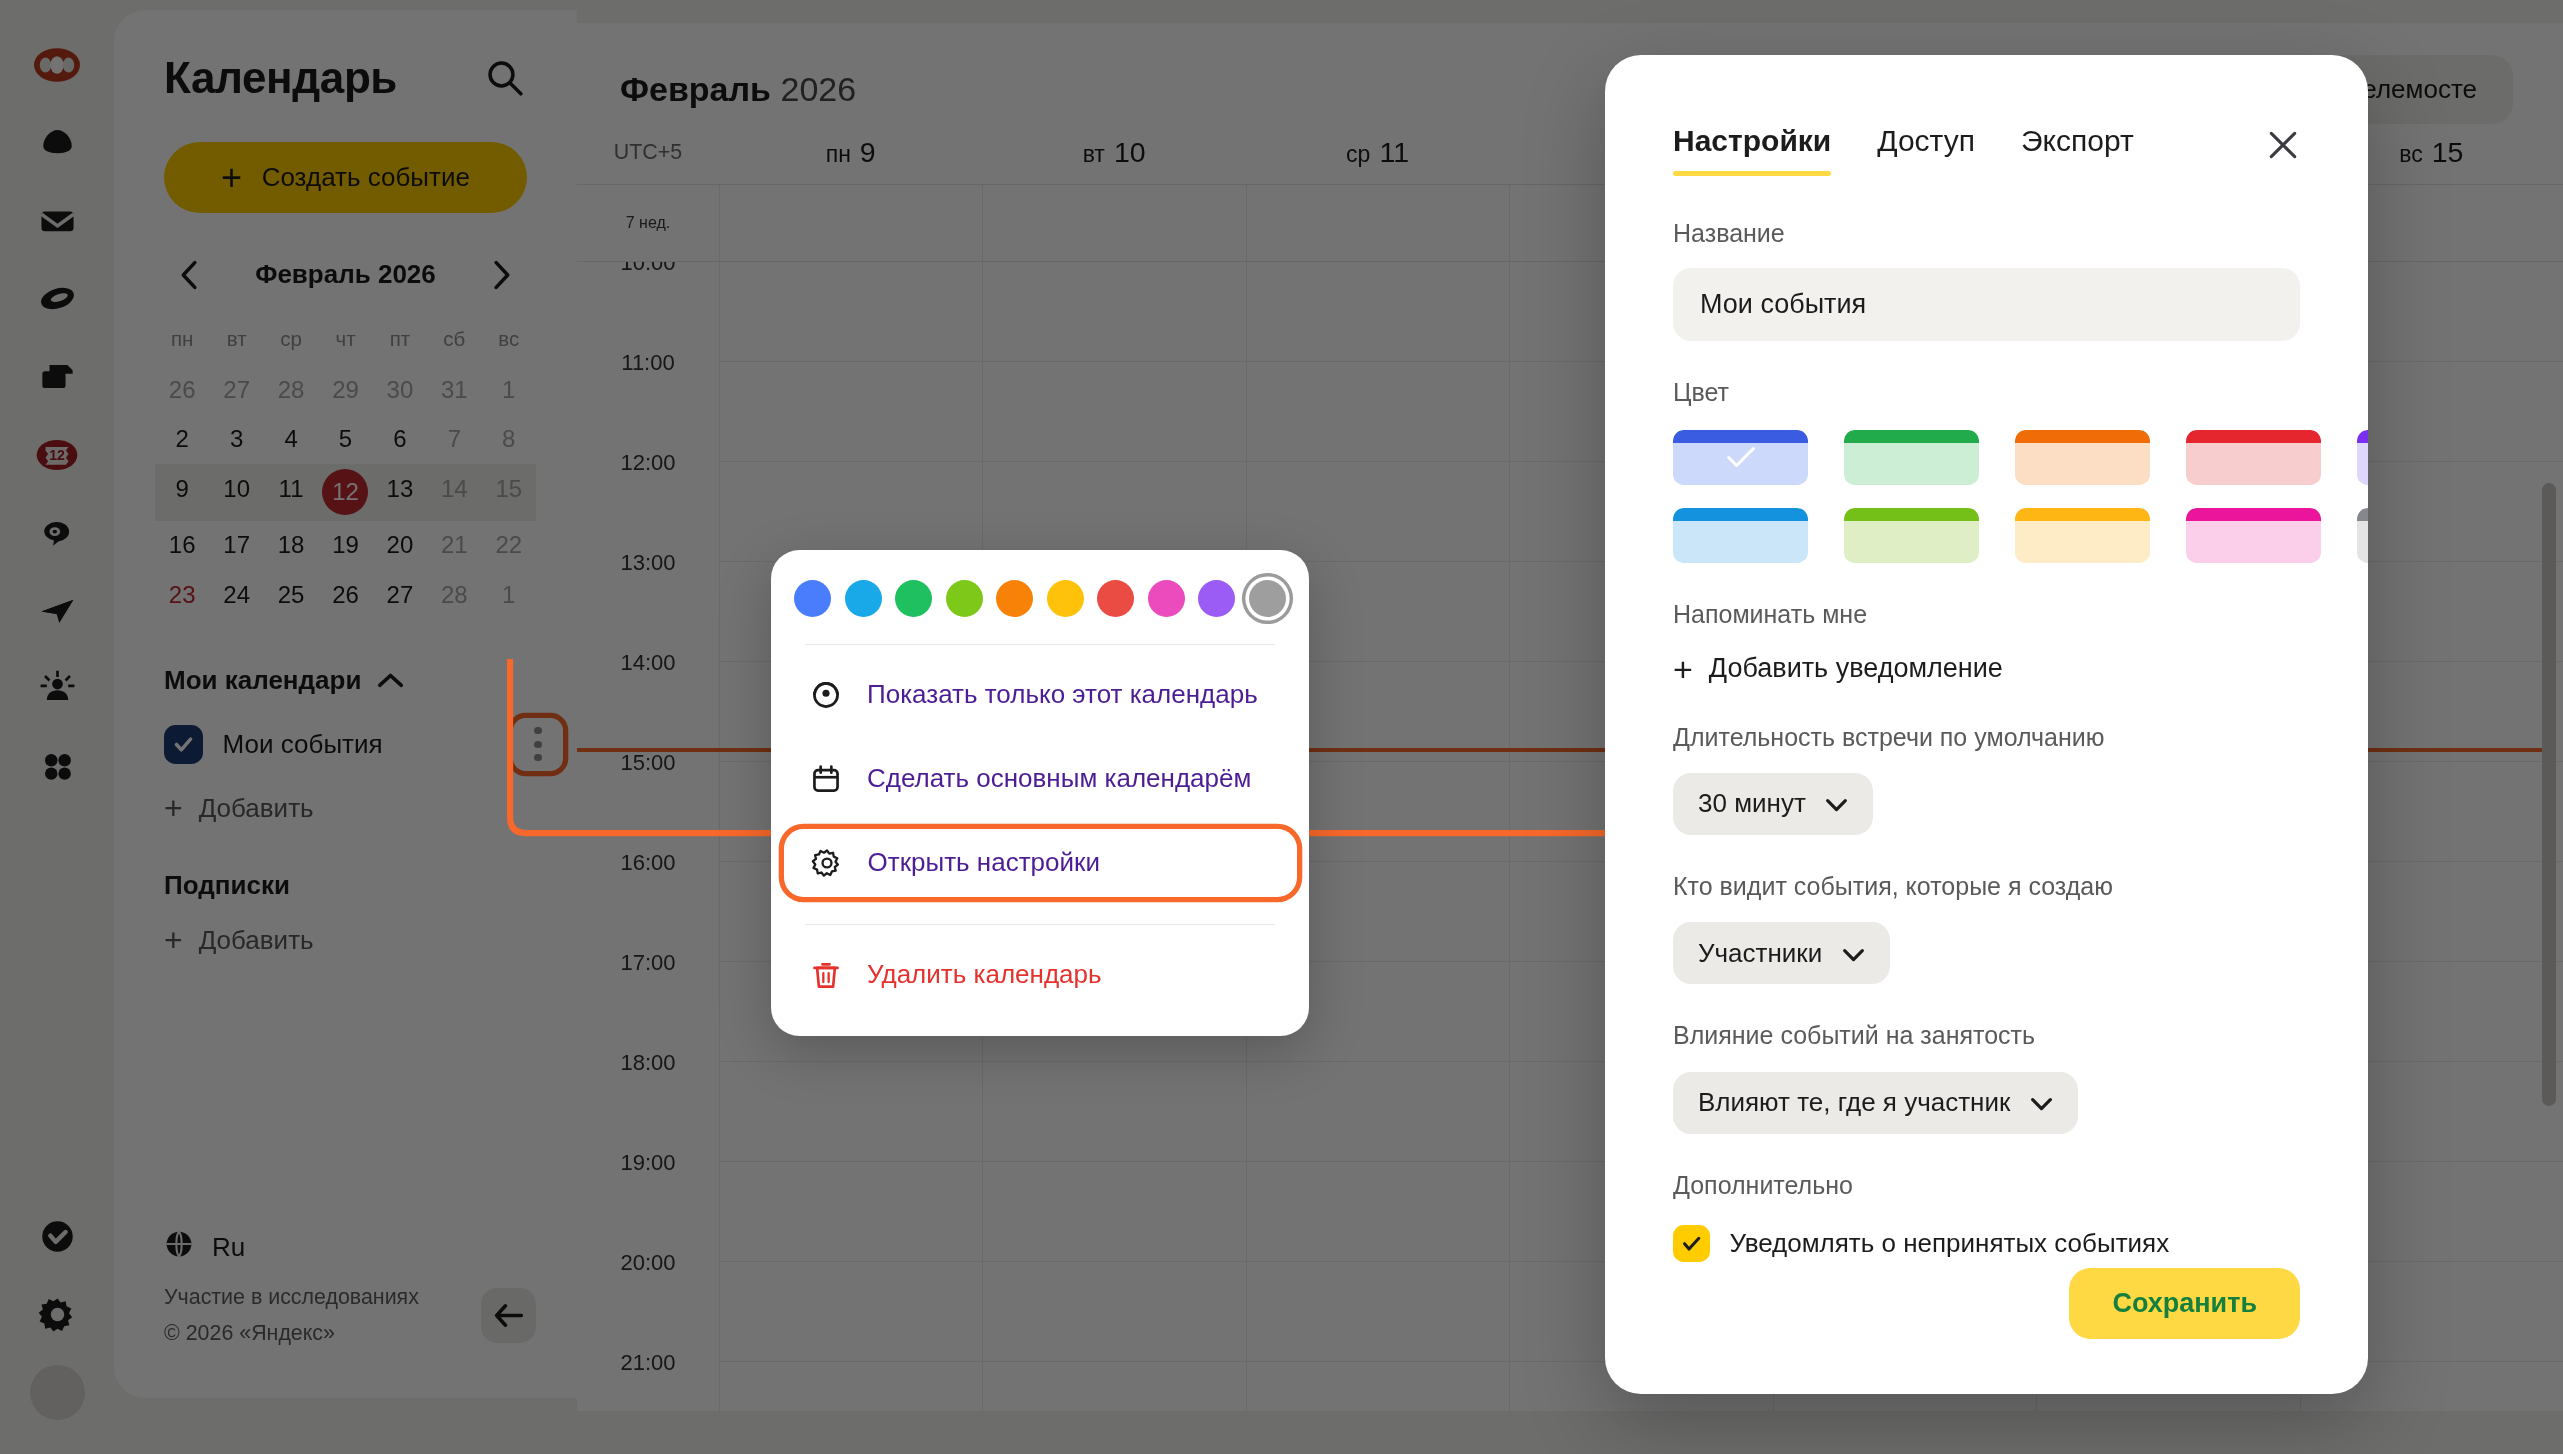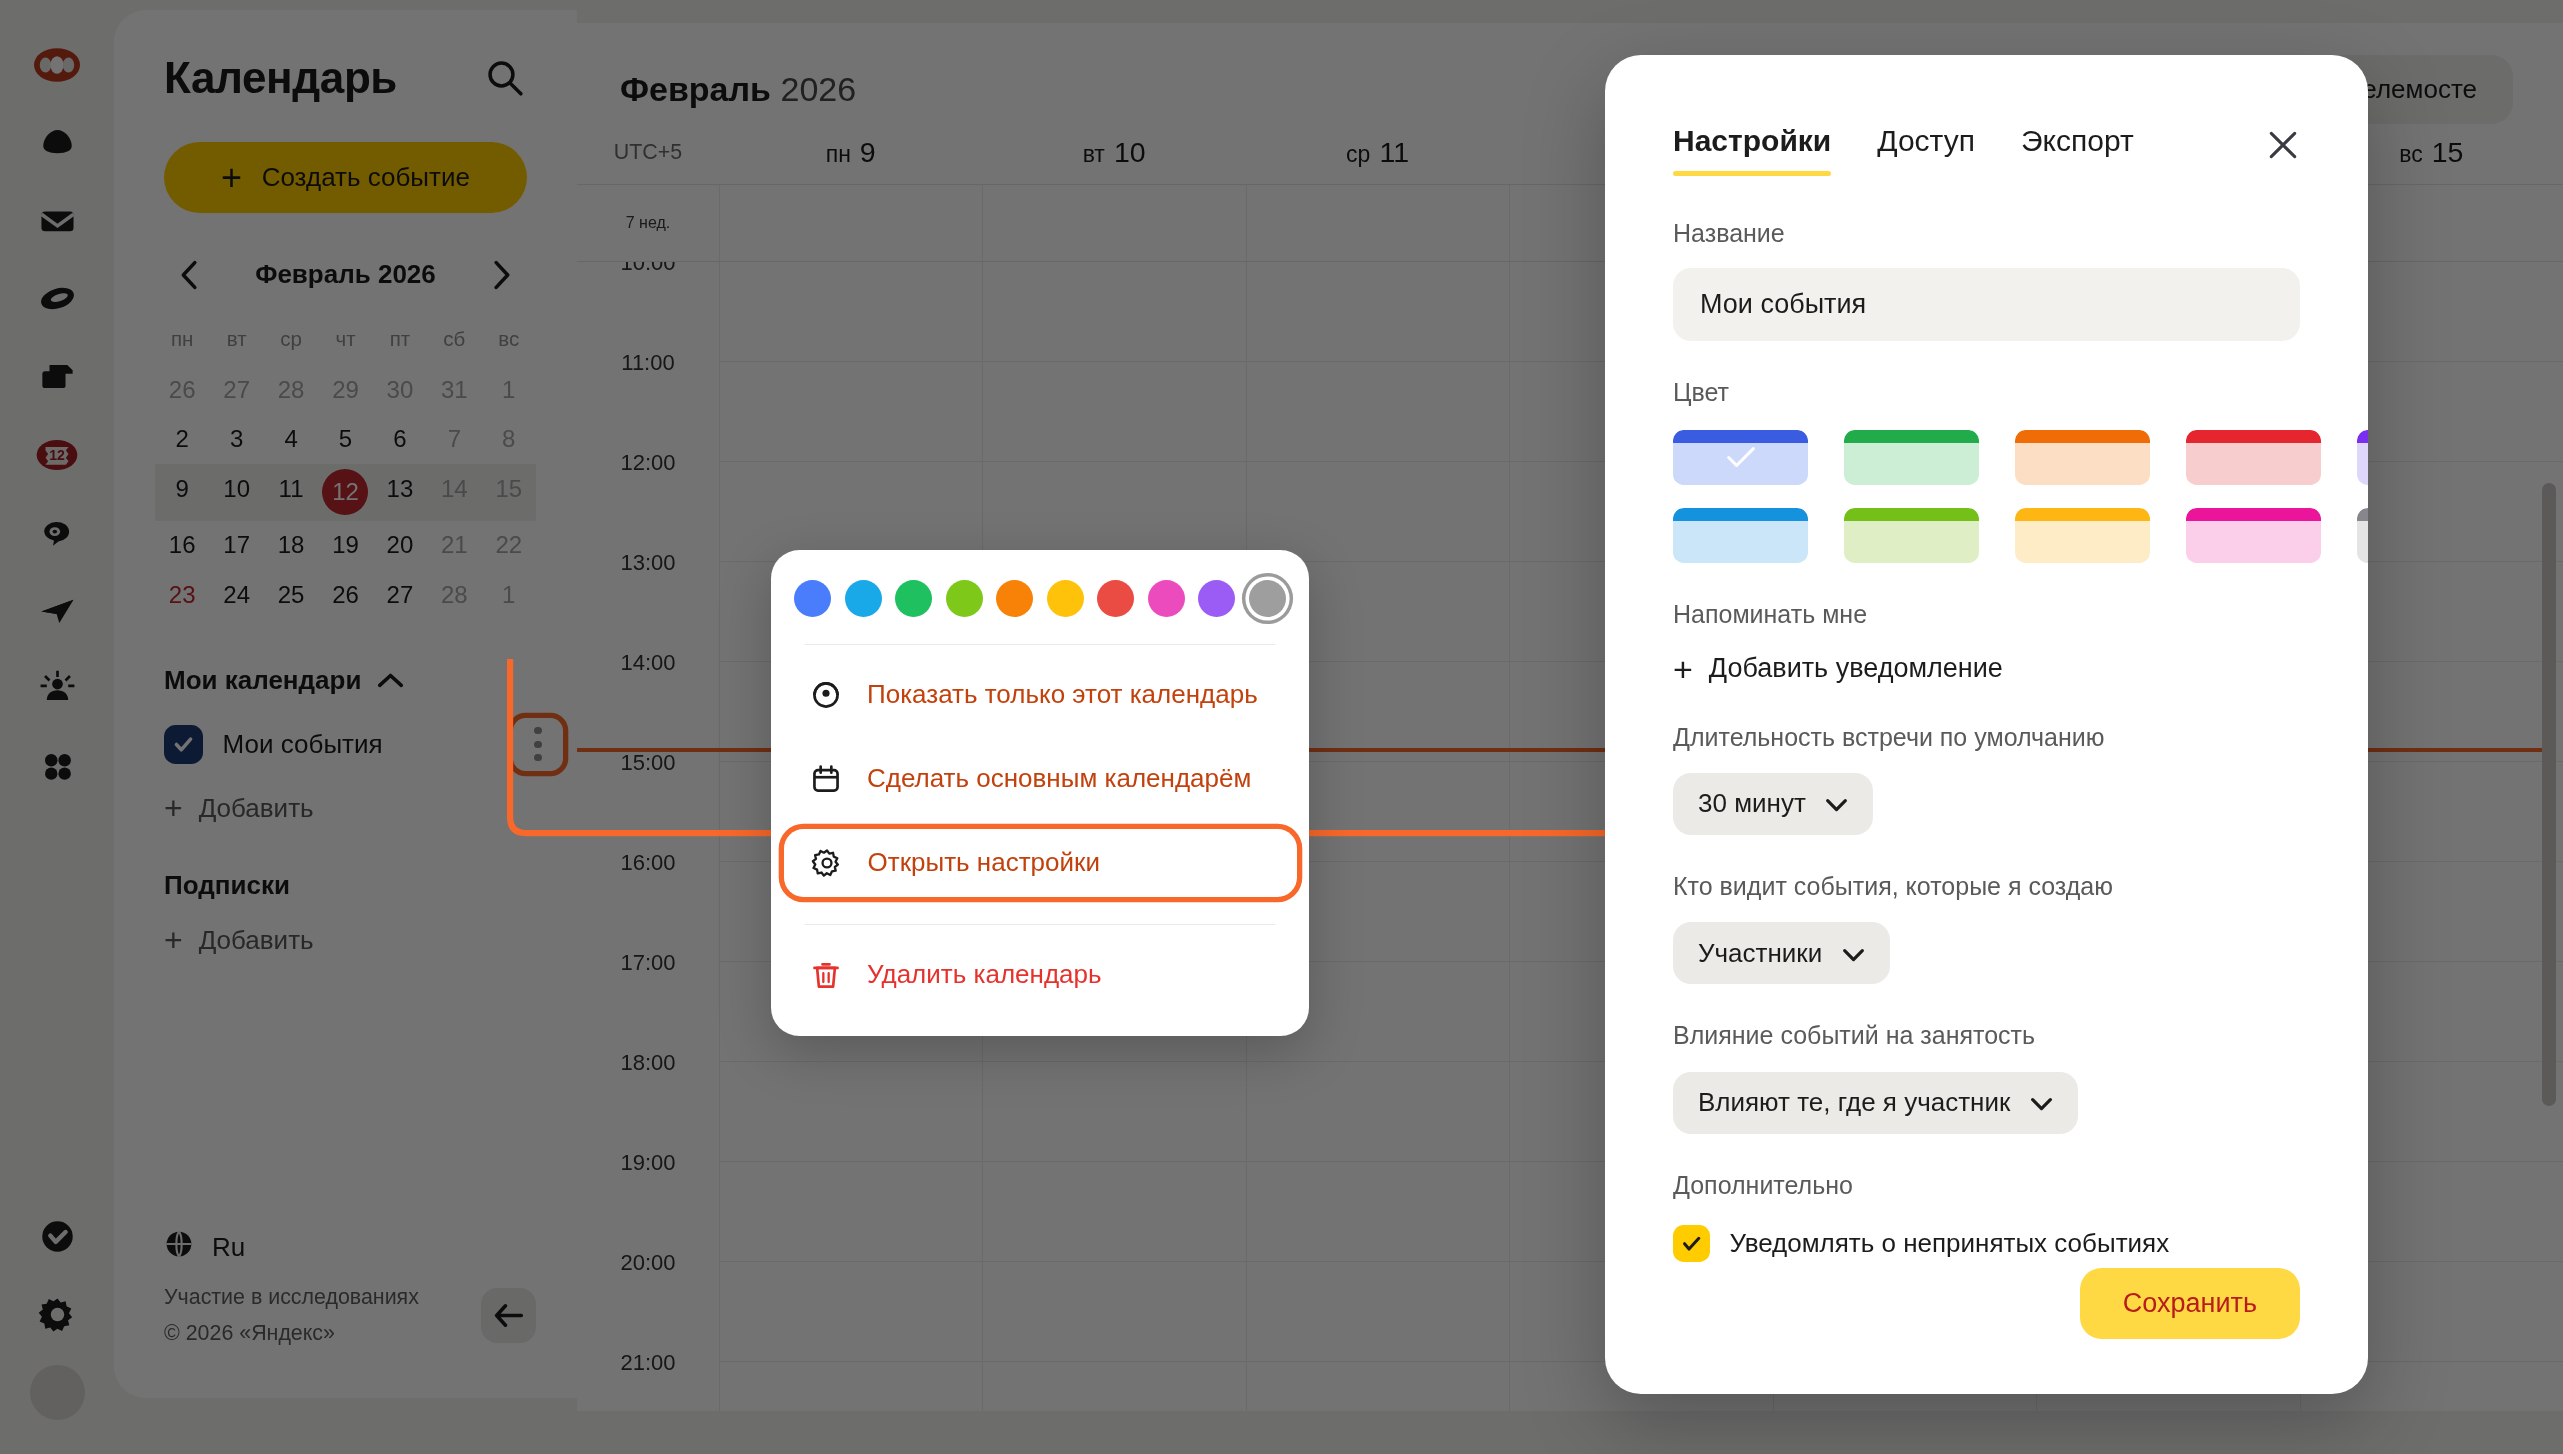--- a/index.html
+++ b/index.html
@@ -199,21 +199,21 @@
     padding: 30px 0 27px 0;
     z-index: 80;
   }
   .dots-row { display: flex; align-items: center; gap: 0; padding: 0 23px; justify-content: space-between; }
   .dot { width: 37px; height: 37px; border-radius: 50%; cursor: pointer; }
   .dot.sel { box-shadow: 0 0 0 3.6px #fff, 0 0 0 7.1px #9b9b9b; }
   .ctx-sep { height: 0.9px; background: #eceae7; margin: 27px 34px 0 34px; }
   .ctx-item {
     display: flex; align-items: center; gap: 23px;
     padding: 0 37px; height: 68px; margin-top: 16px;
-    font-size: 26px; color: #c2410c; cursor: pointer;
+    font-size: 26px; color: #4c1d95; cursor: pointer;
   }
   .ctx-item.hl {
     margin: 16px 12.5px 0 12.5px; padding: 0 25px;
     border-radius: 19.6px; box-shadow: 0 0 0 5.3px #f8682a;
   }
   .ctx-item.danger { color: #e5322d; }
   .ctx-ico { width: 36px; height: 36px; display: flex; align-items: center; justify-content: center; flex: 0 0 36px; }
   .leader {
     position: absolute; z-index: 79; pointer-events: none;
   }
@@ -280,21 +280,21 @@
     display: flex; align-items: center; justify-content: center;
   }
   .chk-box.on { background: #ffcc00; }
 
   .m-foot {
     padding: 0 68px 55px 68px; display: flex; justify-content: flex-end;
   }
   .save-btn {
     height: 71px; padding: 0 43px; border-radius: 21.4px;
     background: #ffd943; border: none; font-family: inherit;
-    font-size: 27px; font-weight: 400; color: #b91c1c; cursor: pointer;
+    font-size: 27px; font-weight: 700; color: #15803d; cursor: pointer;
   }
 </style>
 </head>
 <body>
 
 <div id="root">
 
   <div class="app-layer">
 
     <nav class="rail">

